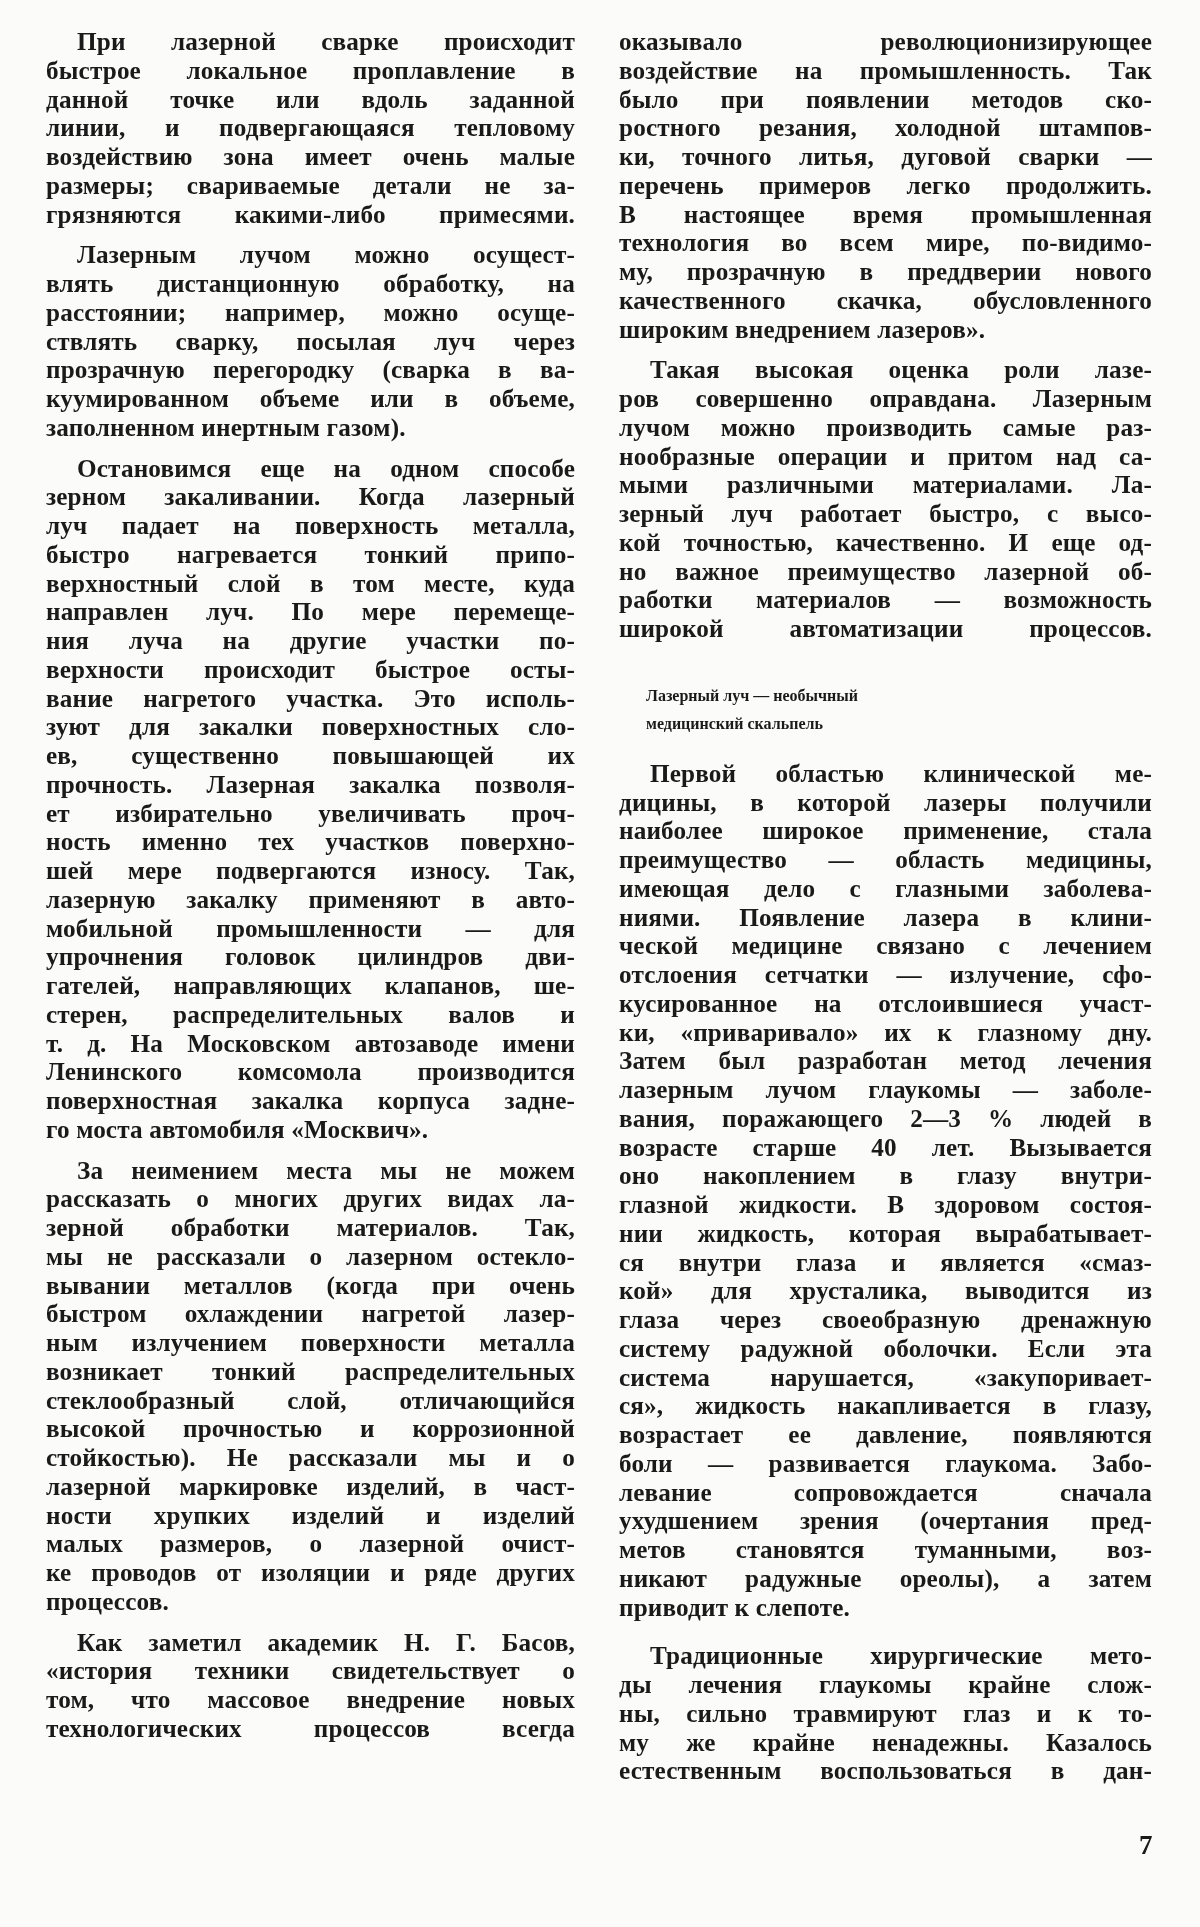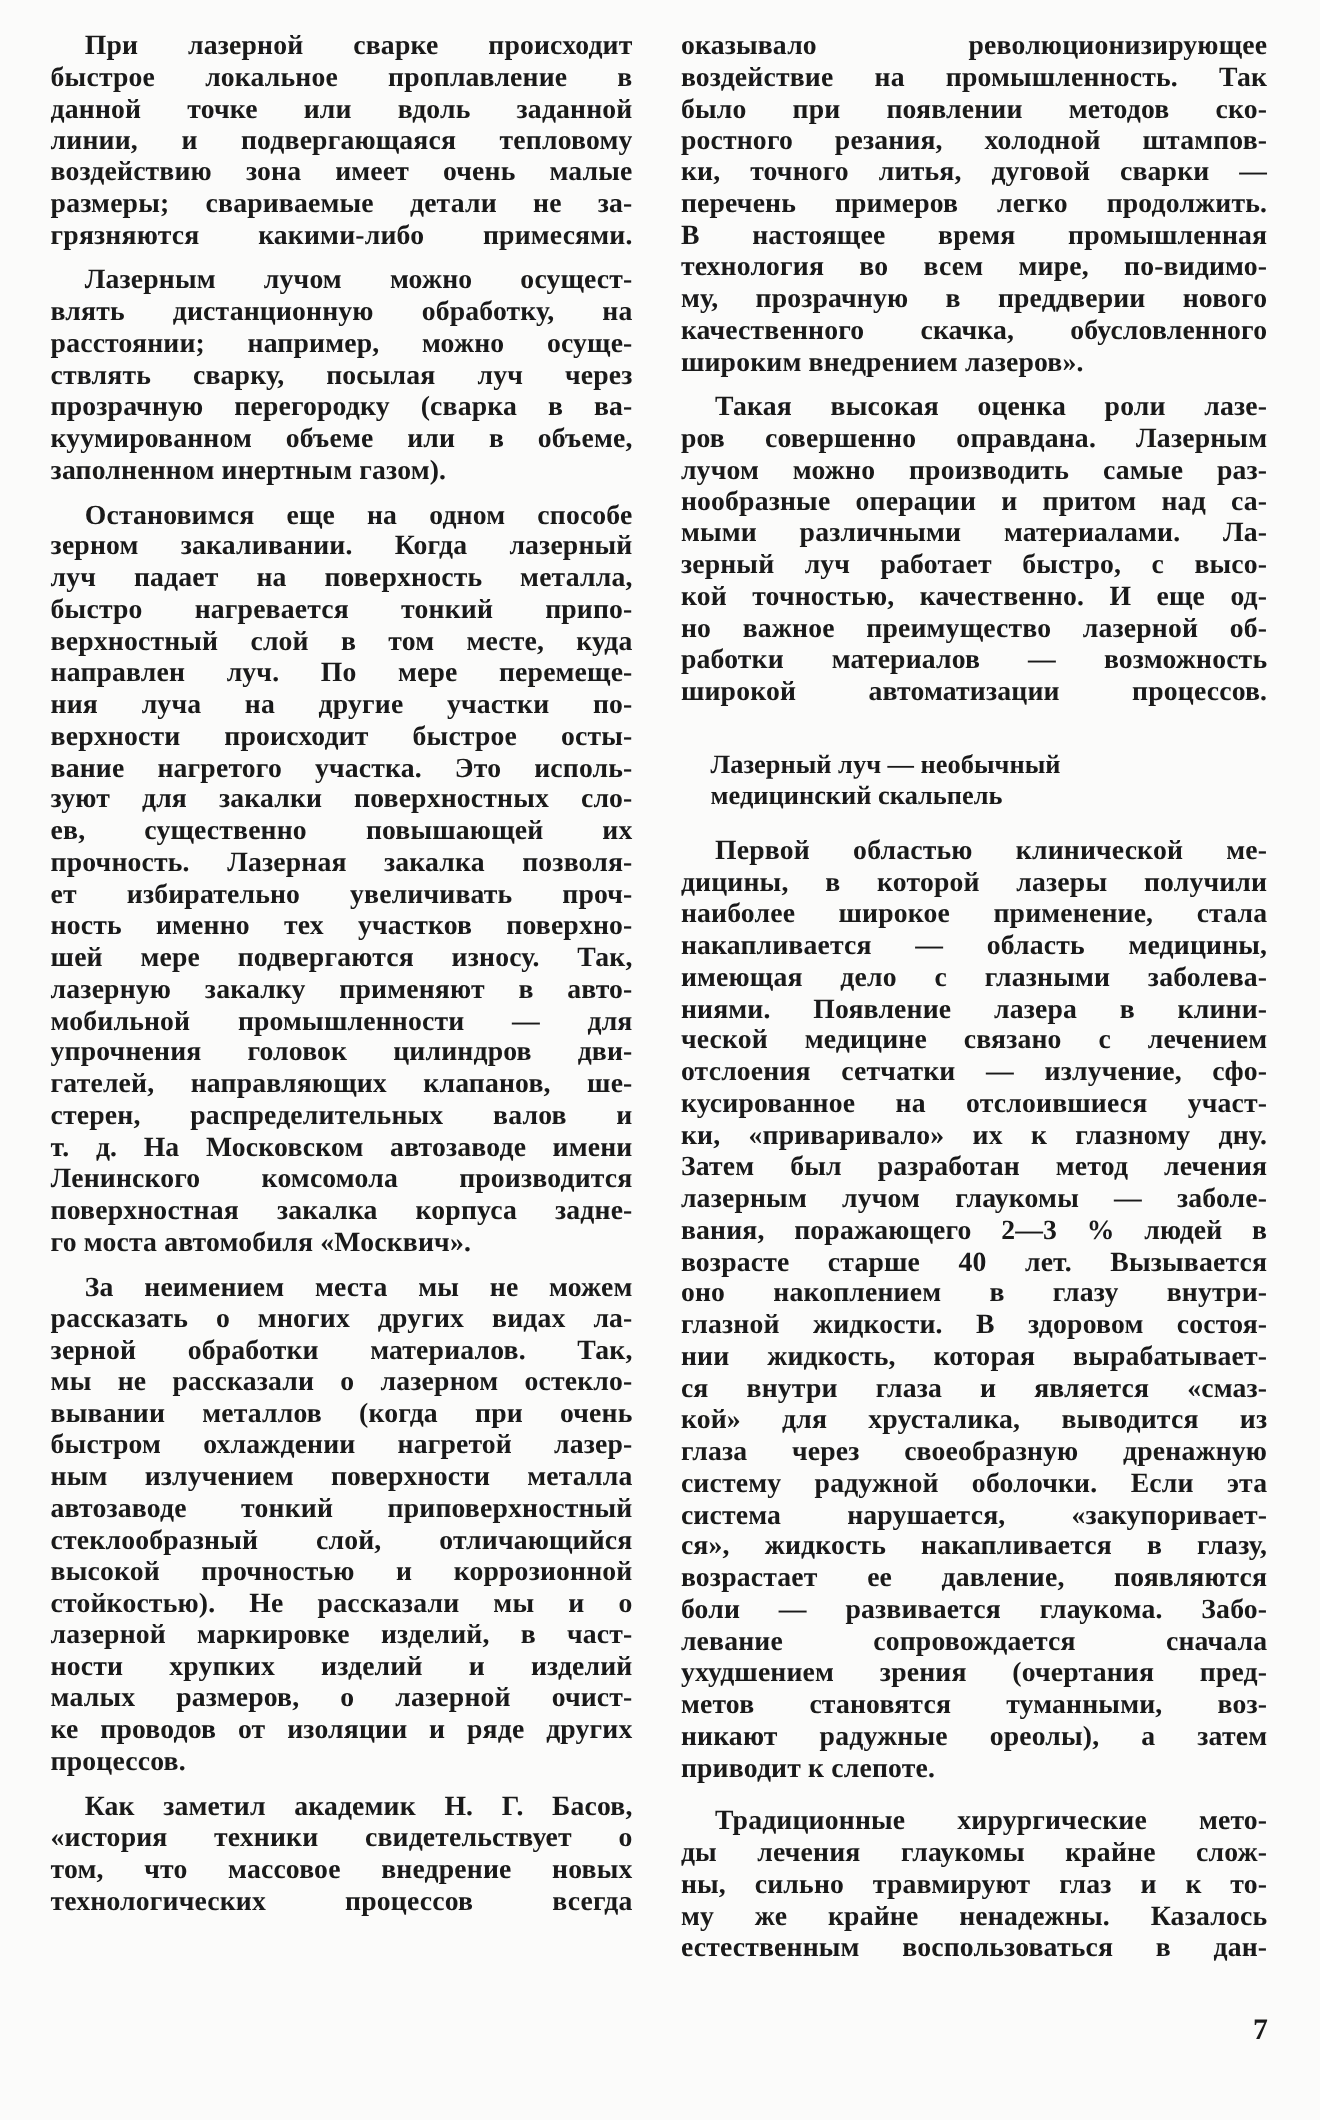--- a/index.html
+++ b/index.html
@@ -29,21 +29,21 @@
     .line.last { text-align-last: left; }
     .line.indent { padding-left: 31px; }
     .gap { height: 4px; }
     .heading {
       margin: 0;
       padding-left: 31px;
       font-weight: bold;
     }
     .heading .hl {
       display: block;
-      font-size: 24px;
+      font-size: 16px;
       line-height: 28px;
       white-space: nowrap;
     }
     #page-number {
       position: absolute;
       left: 1139px; top: 1830px;
       font-size: 27px; font-weight: bold;
       line-height: 30px;
     }
   </style>
@@ -103,21 +103,21 @@
   <div class="gap"></div>
 
   <p class="para">
     <span class="line indent">За неимением места мы не можем</span>
     <span class="line">рассказать о многих других видах ла-</span>
     <span class="line">зерной обработки материалов. Так,</span>
     <span class="line">мы не рассказали о лазерном остекло-</span>
     <span class="line">вывании металлов (когда при очень</span>
     <span class="line">быстром охлаждении нагретой лазер-</span>
     <span class="line">ным излучением поверхности металла</span>
-    <span class="line">автозаводе тонкий приповерхностный</span>
+    <span class="line">возникает тонкий распределительных</span>
     <span class="line">стеклообразный слой, отличающийся</span>
     <span class="line">высокой прочностью и коррозионной</span>
     <span class="line">стойкостью). Не рассказали мы и о</span>
     <span class="line">лазерной маркировке изделий, в част-</span>
     <span class="line">ности хрупких изделий и изделий</span>
     <span class="line">малых размеров, о лазерной очист-</span>
     <span class="line">ке проводов от изоляции и ряде других</span>
     <span class="line last">процессов.</span>
   </p>
   <div class="gap"></div>
@@ -162,21 +162,21 @@
 
   <h2 class="heading" style="margin-top:38px; margin-bottom:22px;">
     <span class="hl">Лазерный луч — необычный</span>
     <span class="hl">медицинский скальпель</span>
   </h2>
 
   <p class="para">
     <span class="line indent">Первой областью клинической ме-</span>
     <span class="line">дицины, в которой лазеры получили</span>
     <span class="line">наиболее широкое применение, стала</span>
-    <span class="line">накапливается — область медицины,</span>
+    <span class="line">преимущество — область медицины,</span>
     <span class="line">имеющая дело с глазными заболева-</span>
     <span class="line">ниями. Появление лазера в клини-</span>
     <span class="line">ческой медицине связано с лечением</span>
     <span class="line">отслоения сетчатки — излучение, сфо-</span>
     <span class="line">кусированное на отслоившиеся участ-</span>
     <span class="line">ки, «приваривало» их к глазному дну.</span>
     <span class="line">Затем был разработан метод лечения</span>
     <span class="line">лазерным лучом глаукомы — заболе-</span>
     <span class="line">вания, поражающего 2—3 % людей в</span>
     <span class="line">возрасте старше 40 лет. Вызывается</span>

